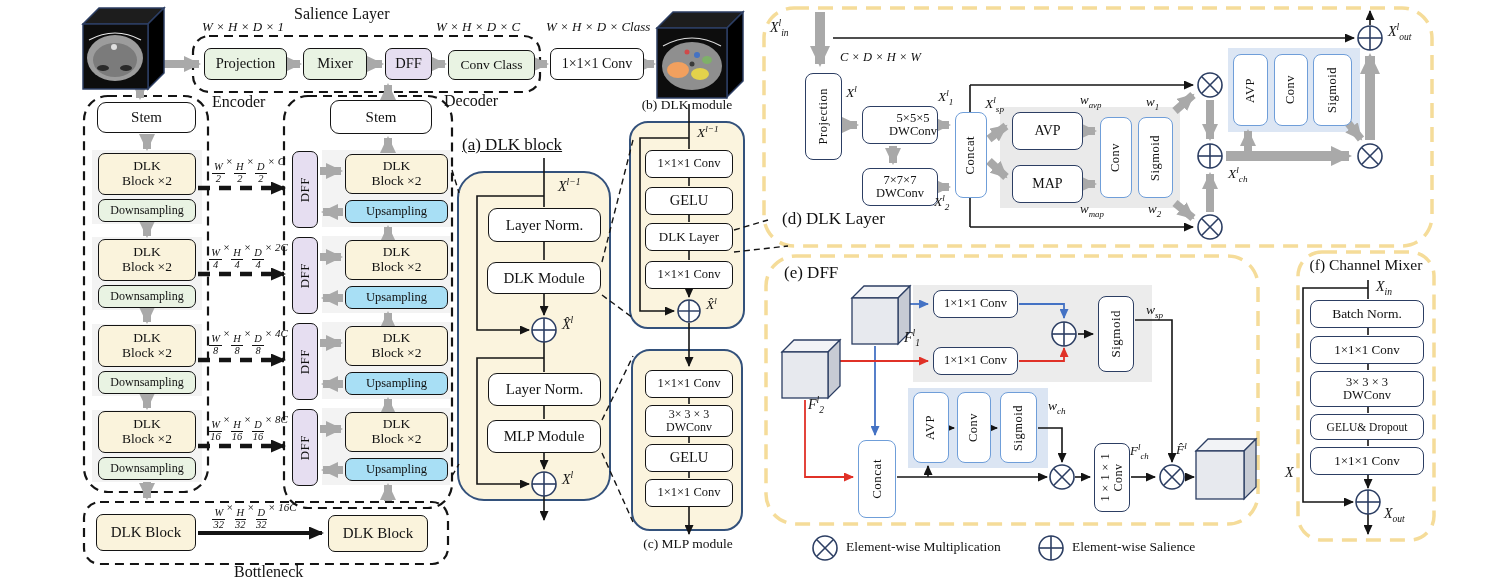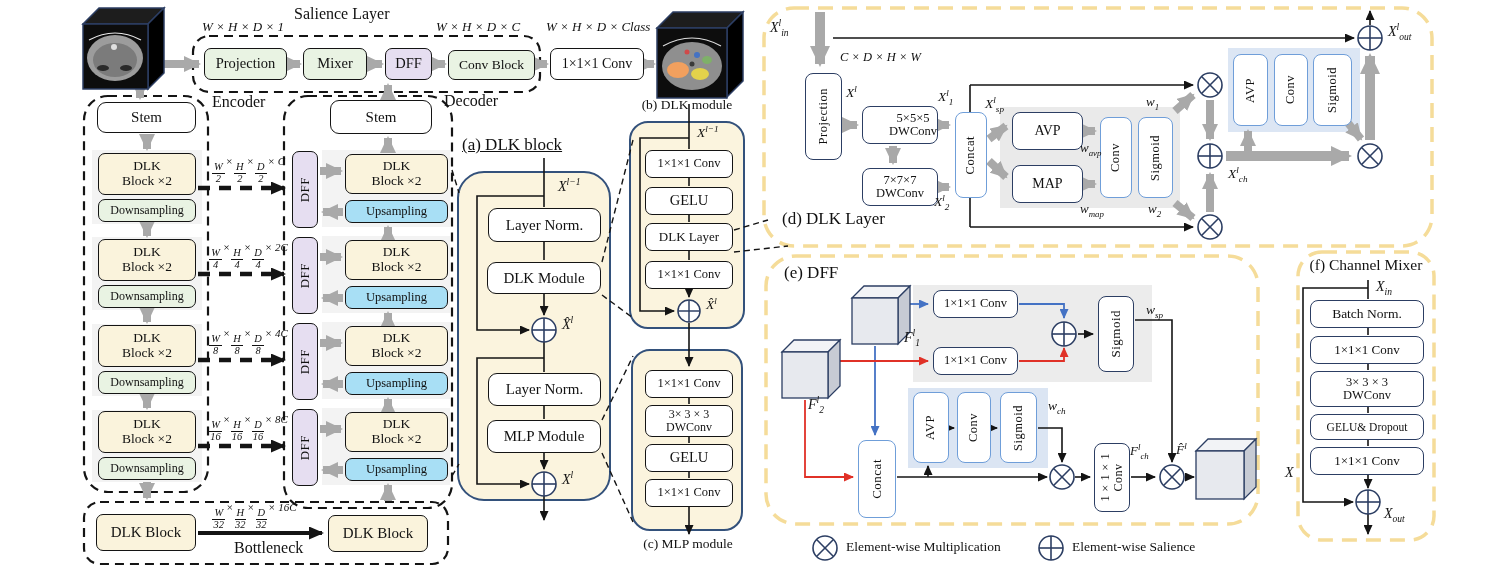--- a/index.html
+++ b/index.html
@@ -292,21 +292,21 @@
       <div class="box green" style="left: 204px; top: 48px; width: 83px; height: 32px; font-size: 14.5px;">
         <span class="tx">Projection</span>
       </div>
       <div class="box green" style="left: 303px; top: 48px; width: 64px; height: 32px; font-size: 14.5px;">
         <span class="tx">Mixer</span>
       </div>
       <div class="box purple" style="left: 385px; top: 48px; width: 47px; height: 32px; font-size: 14.5px;">
         <span class="tx">DFF</span>
       </div>
       <div class="box green" style="left: 448px; top: 50px; width: 87px; height: 30px; font-size: 13.5px;">
-        <span class="tx">Conv Block</span>
+        <span class="tx">Conv Class</span>
       </div>
       <div class="box " style="left: 550px; top: 48px; width: 94px; height: 32px; font-size: 14px;">
         <span class="tx">1×1×1 Conv</span>
       </div>
       <div class="box " style="left: 97px; top: 102px; width: 99px; height: 31px; font-size: 15px; border-radius: 9px;">
         <span class="tx">Stem</span>
       </div>
       <div class="box tan" style="left: 98px; top: 153px; width: 98px; height: 42px; font-size: 13.5px;">
         <span class="tx">DLK<br>Block ×2</span>
       </div>
@@ -535,37 +535,37 @@
       <div class="lbl ml ctr" style="left: 198px; top: 501px; width: 112px; font-size: 11px;"><span class="fr">
           <span class="fn">W</span>
           <span class="fd">32</span>
         </span>×<span class="fr">
           <span class="fn">H</span>
           <span class="fd">32</span>
         </span>×<span class="fr">
           <span class="fn">D</span>
           <span class="fd">32</span>
         </span>× 16C</div>
-      <div class="lbl tl" style="left: 234px; top: 539px; width: 100px;">Bottleneck</div>
+      <div class="lbl tl" style="left: 234px; top: 563px; width: 100px;">Bottleneck</div>
       <div class="lbl cap ctr" style="left: 630px; top: 97px; width: 114px; font-size: 13.5px;">(b) DLK module</div>
       <div class="lbl tl" style="left: 462px; top: 135px; width: 150px; font-size: 17px; text-decoration: underline;">(a) DLK block</div>
       <div class="lbl ml" style="left: 558px; top: 179px; width: 46px; font-size: 14px;">X<sup>l−1</sup></div>
       <div class="lbl ml" style="left: 562px; top: 317px; width: 36px; font-size: 14px;">X̂<sup>l</sup></div>
       <div class="lbl ml" style="left: 562px; top: 472px; width: 36px; font-size: 14px;">X<sup>l</sup></div>
       <div class="lbl ml" style="left: 697px; top: 125px; width: 44px; font-size: 13.5px;">X<sup>l−1</sup></div>
       <div class="lbl ml" style="left: 706px; top: 297px; width: 34px; font-size: 13.5px;">X̂<sup>l</sup></div>
       <div class="lbl cap ctr" style="left: 633px; top: 536px; width: 110px; font-size: 13.5px;">(c) MLP module</div>
       <div class="lbl tl" style="left: 782px; top: 209px; width: 150px; font-size: 17px;">(d) DLK Layer</div>
       <div class="lbl ml" style="left: 770px; top: 20px; width: 40px;">X<sup>l</sup><sub>in</sub></div>
       <div class="lbl ml" style="left: 840px; top: 50px; width: 110px; font-size: 12.5px;">C × D × H × W</div>
       <div class="lbl ml" style="left: 846px; top: 85px; width: 26px; font-size: 13.5px;">X<sup>l</sup></div>
       <div class="lbl ml" style="left: 938px; top: 89px; width: 26px; font-size: 13.5px;">X<sup>l</sup><sub>1</sub></div>
       <div class="lbl ml" style="left: 934px; top: 194px; width: 26px; font-size: 13.5px;">X<sup>l</sup><sub>2</sub></div>
       <div class="lbl ml" style="left: 985px; top: 96px; width: 30px; font-size: 13.5px;">X<sup>l</sup><sub>sp</sub></div>
-      <div class="lbl ml" style="left: 1080px; top: 92px; width: 36px; font-size: 13px; margin-top: 48px;">w<sub>avp</sub></div>
+      <div class="lbl ml" style="left: 1080px; top: 92px; width: 36px; font-size: 13px;">w<sub>avp</sub></div>
       <div class="lbl ml" style="left: 1080px; top: 201px; width: 36px; font-size: 13px;">w<sub>map</sub></div>
       <div class="lbl ml" style="left: 1146px; top: 94px; width: 26px; font-size: 13px;">w<sub>1</sub></div>
       <div class="lbl ml" style="left: 1148px; top: 201px; width: 26px; font-size: 13px;">w<sub>2</sub></div>
       <div class="lbl ml" style="left: 1228px; top: 166px; width: 34px; font-size: 13.5px;">X<sup>l</sup><sub>ch</sub></div>
       <div class="lbl ml" style="left: 1388px; top: 24px; width: 44px;">X<sup>l</sup><sub>out</sub></div>
       <div class="lbl tl" style="left: 784px; top: 263px; width: 90px; font-size: 17px;">(e) DFF</div>
       <div class="lbl ml" style="left: 904px; top: 330px; width: 28px;">F<sup>l</sup><sub>1</sub></div>
       <div class="lbl ml" style="left: 808px; top: 397px; width: 28px;">F<sup>l</sup><sub>2</sub></div>
       <div class="lbl ml" style="left: 1146px; top: 302px; width: 32px; font-size: 13.5px;">w<sub>sp</sub></div>
       <div class="lbl ml" style="left: 1048px; top: 398px; width: 32px; font-size: 13.5px;">w<sub>ch</sub></div>

